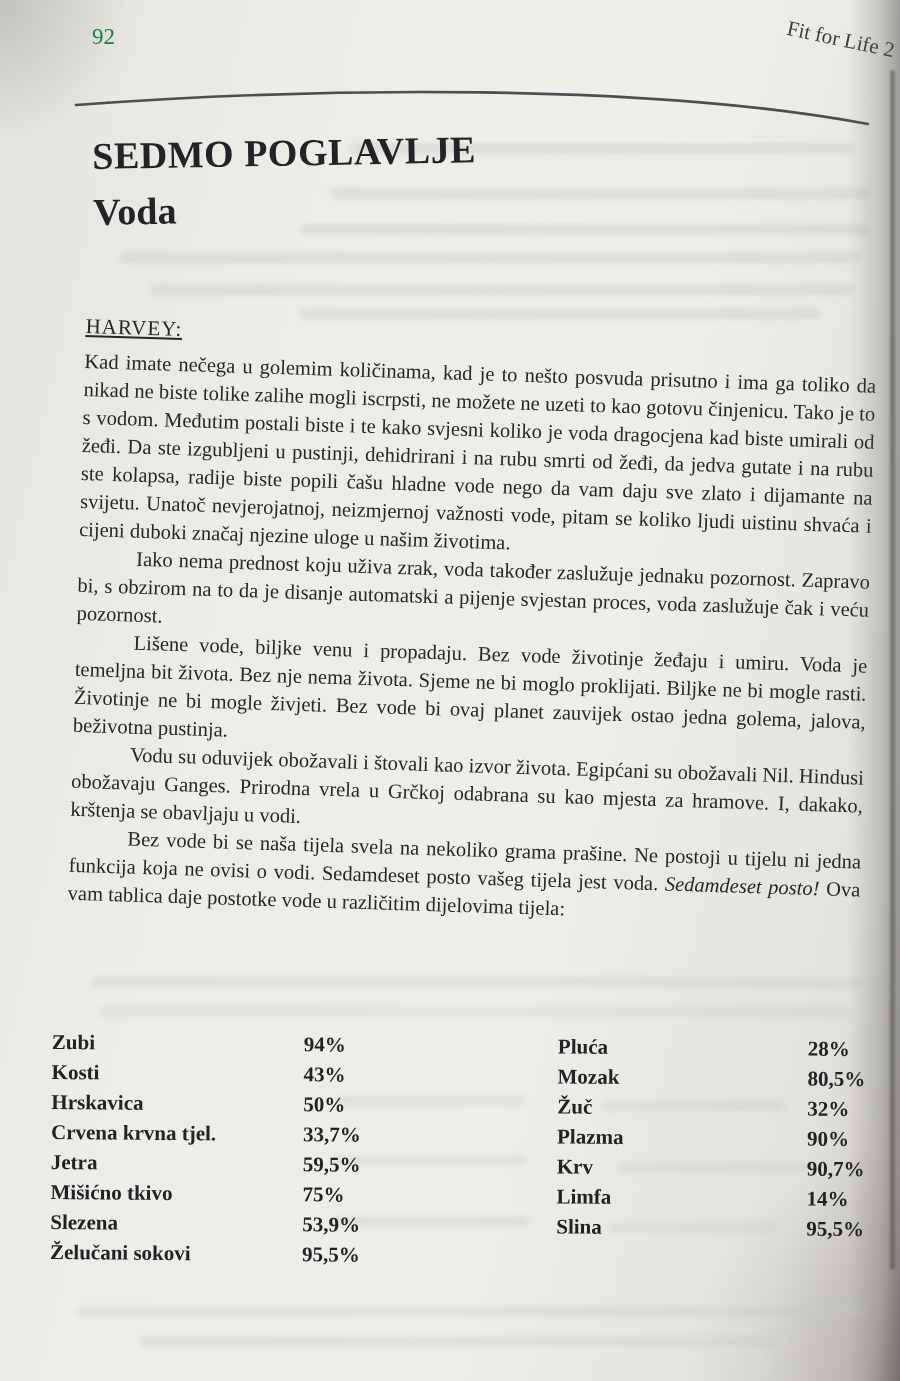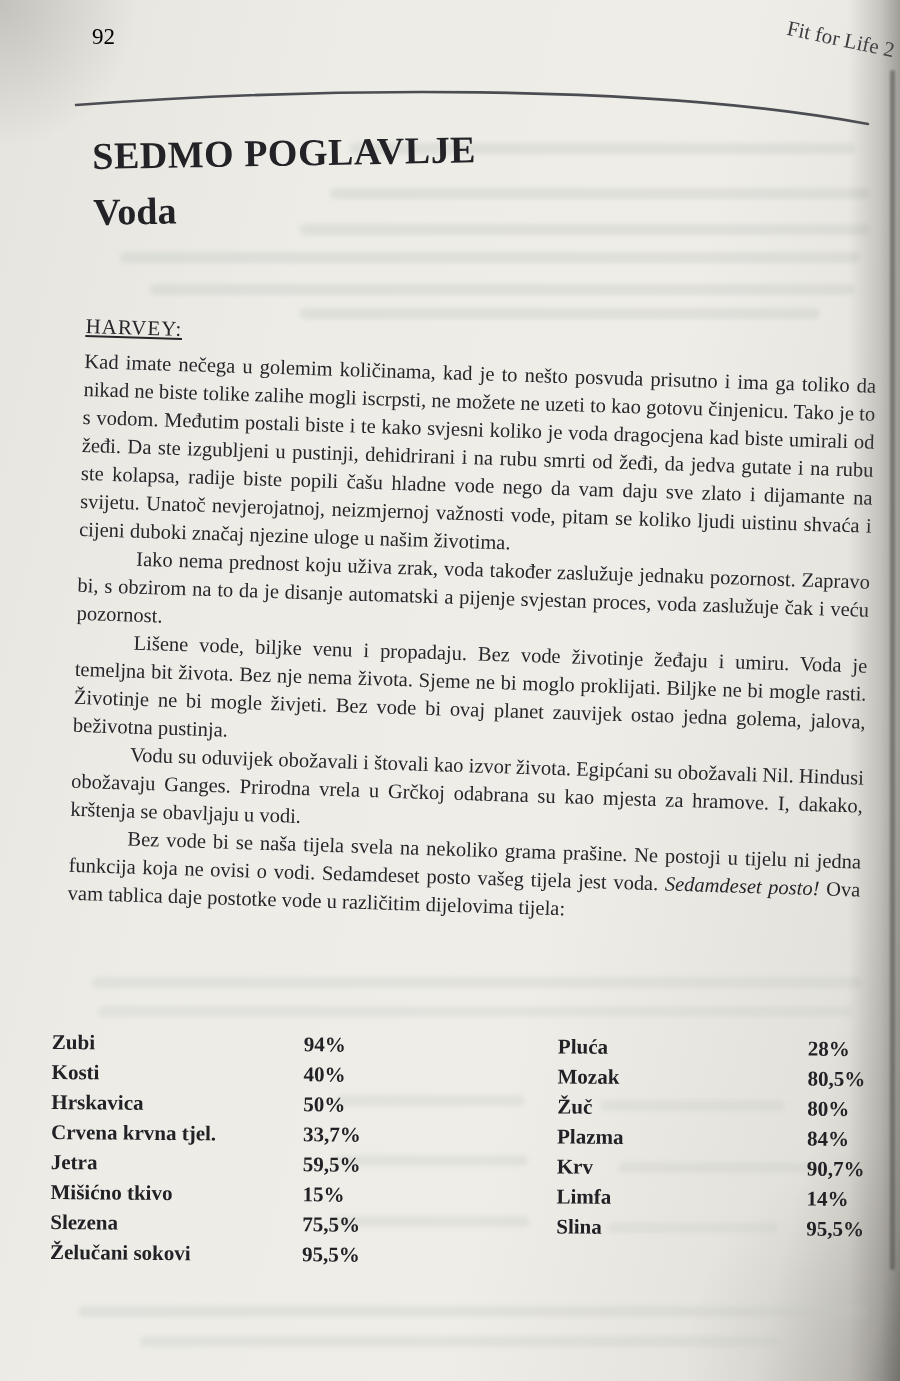--- a/index.html
+++ b/index.html
@@ -17,21 +17,21 @@
   .corner-shade-br{position:absolute;right:0;bottom:0;width:220px;height:240px;
     background:radial-gradient(ellipse at 100% 100%, rgba(95,93,88,.22), rgba(0,0,0,0) 70%);}
   .edge-shade{position:absolute;top:0;right:0;width:52px;height:100%;
     background:linear-gradient(to right, rgba(0,0,0,0), rgba(96,94,88,.25) 62%, rgba(70,68,63,.45) 100%);}
   .edge-line{position:absolute;top:70px;right:5px;width:5px;height:1200px;
     background:rgba(74,72,68,.5);filter:blur(1.2px);border-radius:3px;}
 
   .ghost{position:absolute;height:11px;border-radius:6px;background:#c2c8c1;
     opacity:.36;filter:blur(2.6px);}
 
-  .page-number{position:absolute;left:92px;top:24px;font-size:23px;color:#000000;}
+  .page-number{position:absolute;left:92px;top:24px;font-size:23px;color:#15803d;}
   .running-title{position:absolute;left:790px;top:16px;font-size:21px;color:#3c3c40;
     transform:rotate(12deg);transform-origin:0 0;white-space:nowrap;}
   .header-rule{position:absolute;left:68px;top:78px;}
 
   .chapter-block{position:absolute;left:92px;top:136px;transform:rotate(-1deg);transform-origin:0 0;}
   .chapter-title{font-size:38px;font-weight:700;letter-spacing:.5px;margin:0;line-height:1.1;color:#232327;}
   .chapter-subtitle{font-size:38px;font-weight:700;margin:14px 0 0 0;line-height:1.1;color:#232327;}
 
   .body-block{position:absolute;left:86px;top:314px;width:792px;
     transform:rotate(1.8deg);transform-origin:0 0;}
@@ -97,63 +97,63 @@
 </div>
 
 <div class="water-table">
   <div class="tcol tcol-left">
     <div class="trow">
         <span class="tlabel">Zubi</span>
         <span class="tvalue">94%</span>
       </div>
     <div class="trow">
         <span class="tlabel">Kosti</span>
-        <span class="tvalue">40%</span>
+        <span class="tvalue">43%</span>
       </div>
     <div class="trow">
         <span class="tlabel">Hrskavica</span>
         <span class="tvalue">50%</span>
       </div>
     <div class="trow">
         <span class="tlabel">Crvena krvna tjel.</span>
         <span class="tvalue">33,7%</span>
       </div>
     <div class="trow">
         <span class="tlabel">Jetra</span>
         <span class="tvalue">59,5%</span>
       </div>
     <div class="trow">
         <span class="tlabel">Mišićno tkivo</span>
-        <span class="tvalue">15%</span>
+        <span class="tvalue">75%</span>
       </div>
     <div class="trow">
         <span class="tlabel">Slezena</span>
-        <span class="tvalue">75,5%</span>
+        <span class="tvalue">53,9%</span>
       </div>
     <div class="trow">
         <span class="tlabel">Želučani sokovi</span>
         <span class="tvalue">95,5%</span>
       </div>
   </div>
   <div class="tcol tcol-right">
     <div class="trow">
         <span class="tlabel">Pluća</span>
         <span class="tvalue">28%</span>
       </div>
     <div class="trow">
         <span class="tlabel">Mozak</span>
         <span class="tvalue">80,5%</span>
       </div>
     <div class="trow">
         <span class="tlabel">Žuč</span>
-        <span class="tvalue">80%</span>
+        <span class="tvalue">32%</span>
       </div>
     <div class="trow">
         <span class="tlabel">Plazma</span>
-        <span class="tvalue">84%</span>
+        <span class="tvalue">90%</span>
       </div>
     <div class="trow">
         <span class="tlabel">Krv</span>
         <span class="tvalue">90,7%</span>
       </div>
     <div class="trow">
         <span class="tlabel">Limfa</span>
         <span class="tvalue">14%</span>
       </div>
     <div class="trow">

